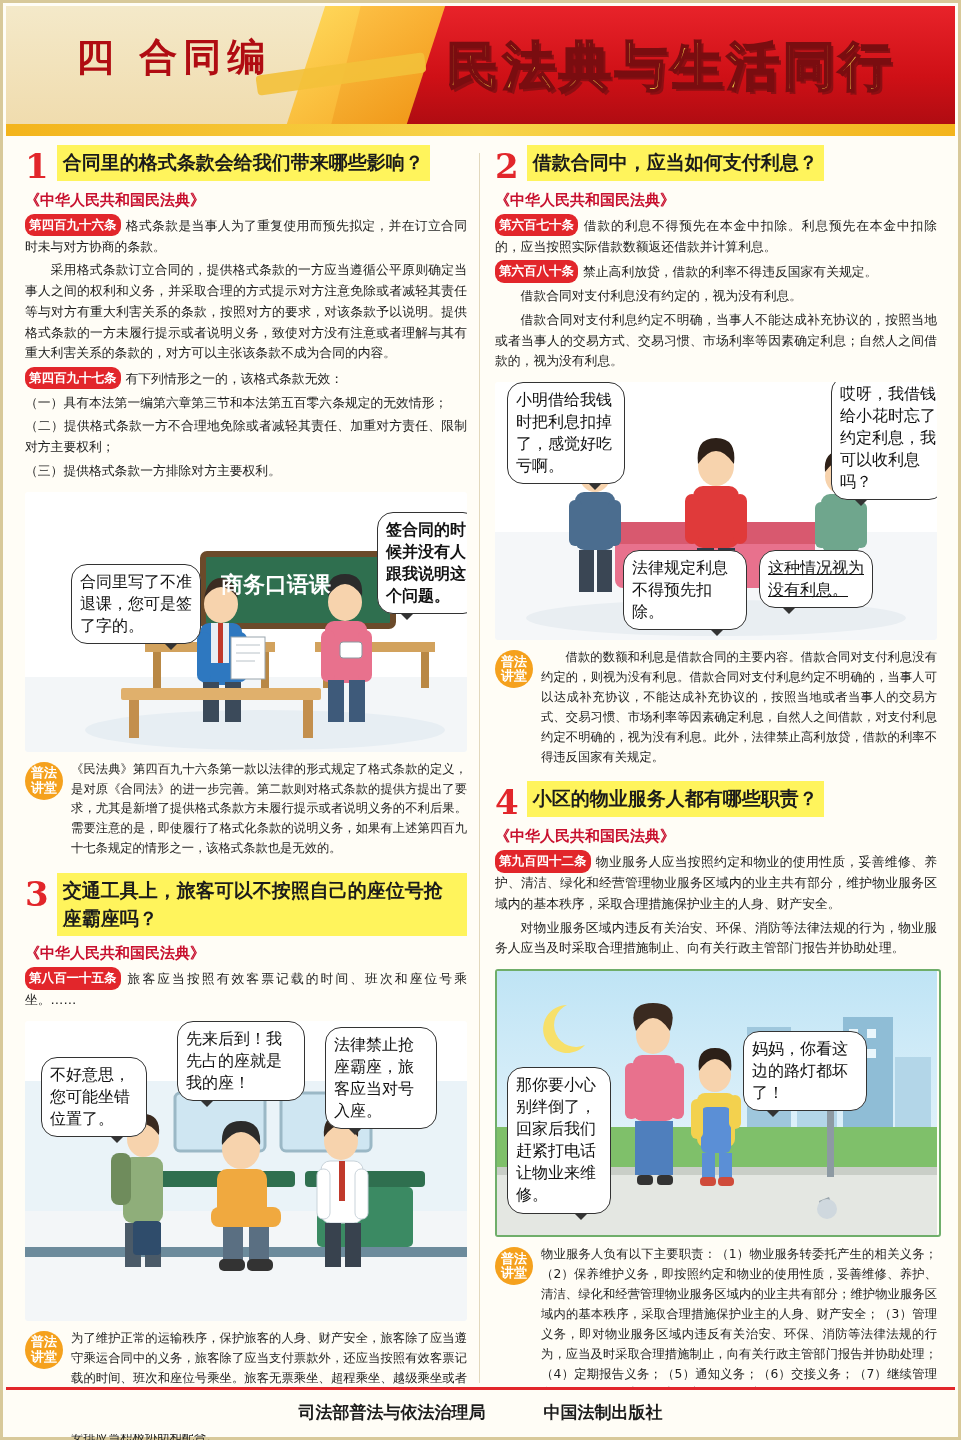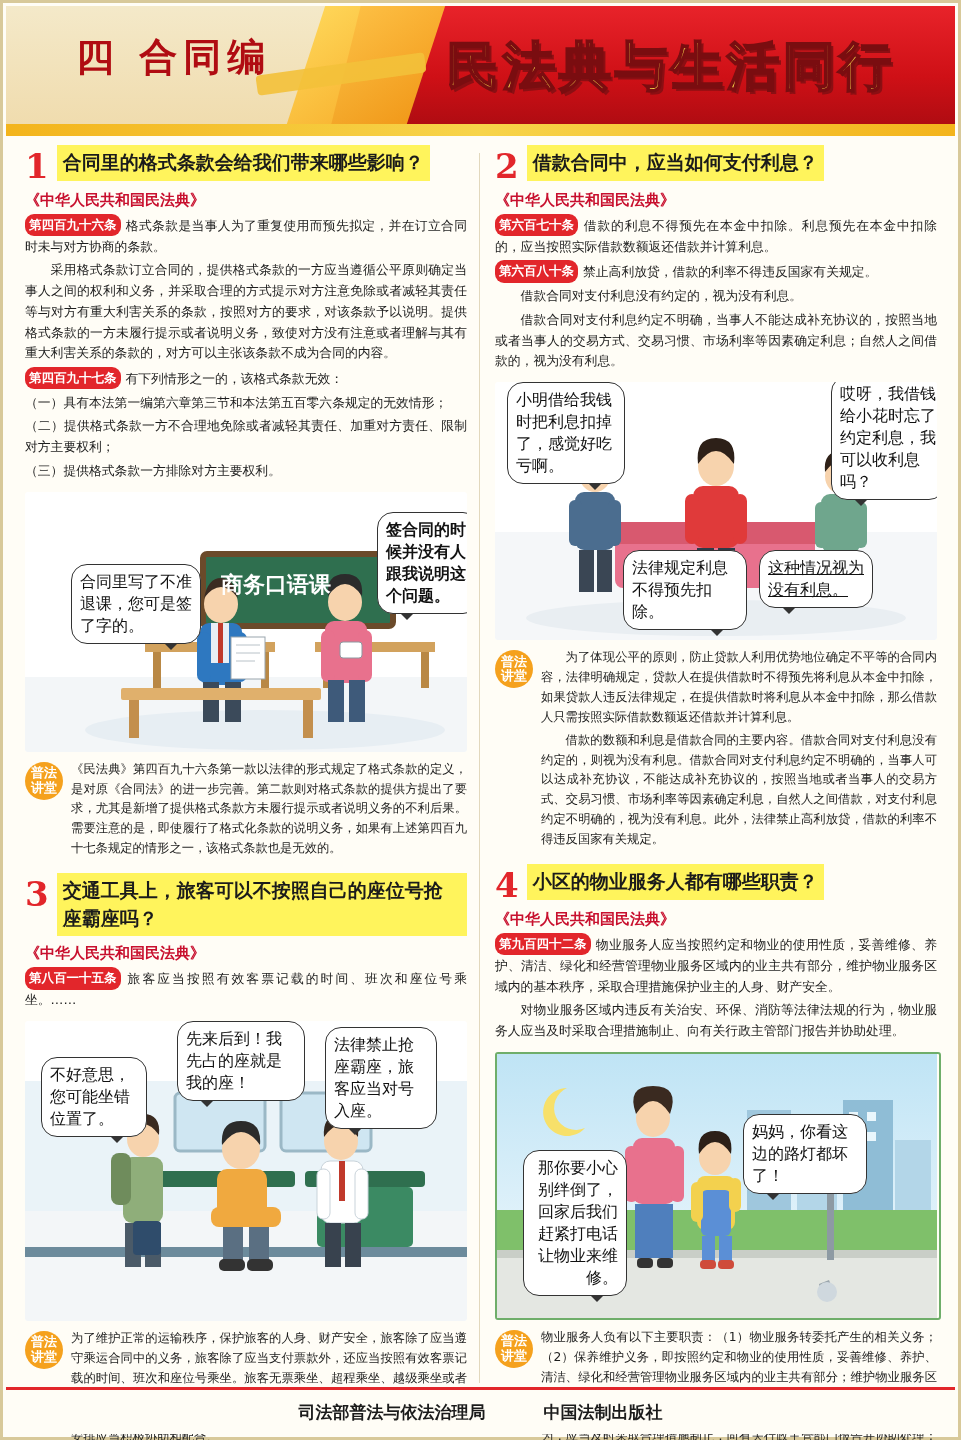--- a/index.html
+++ b/index.html
@@ -360,21 +360,20 @@
           </g>
         </svg>
         <div class="bubble bub-dr" style="left:12px;top:0px;width:100px;">小明借给我钱时把利息扣掉了，感觉好吃亏啊。</div>
         <div class="bubble bub-dl" style="left:336px;top:-6px;width:96px;">哎呀，我借钱给小花时忘了约定利息，我可以收利息吗？</div>
         <div class="bubble bub-dr" style="left:100px;top:168px;width:106px;margin-left:28px;">法律规定利息不得预先扣除。</div>
         <div class="bubble bub-dl" style="left:264px;top:168px;width:96px;text-decoration:underline;">这种情况视为没有利息。</div>
       </div>
 
       <div class="note">
         <div class="note-badge">普法<br>讲堂</div>
-        <div class="para indent">为了体现公平的原则，防止贷款人利用优势地位确定不平等的合同内容，法律明确规定，贷款人在提供借款时不得预先将利息从本金中扣除，如果贷款人违反法律规定，在提供借款时将利息从本金中扣除，那么借款人只需按照实际借款数额返还借款并计算利息。</div>
         <div class="para indent">借款的数额和利息是借款合同的主要内容。借款合同对支付利息没有约定的，则视为没有利息。借款合同对支付利息约定不明确的，当事人可以达成补充协议，不能达成补充协议的，按照当地或者当事人的交易方式、交易习惯、市场利率等因素确定利息，自然人之间借款，对支付利息约定不明确的，视为没有利息。此外，法律禁止高利放贷，借款的利率不得违反国家有关规定。</div>
       </div>
     </div>
 
     <div style="margin-top:14px;">
       <div class="sec-head">
         <div class="sec-num">4</div>
         <div class="sec-title">小区的物业服务人都有哪些职责？</div>
       </div>
       <div class="law-name">《中华人民共和国民法典》</div>
@@ -437,21 +436,21 @@
             <rect x="200" y="122" width="38" height="54" rx="8" fill="#f3d14e"></rect>
             <rect x="204" y="136" width="30" height="46" rx="6" fill="#5b8fd6"></rect>
             <rect x="194" y="128" width="12" height="40" rx="6" fill="#f3d14e"></rect>
             <rect x="232" y="124" width="12" height="34" rx="6" fill="#f3d14e"></rect>
             <rect x="205" y="182" width="13" height="26" fill="#5b8fd6"></rect>
             <rect x="222" y="182" width="13" height="26" fill="#5b8fd6"></rect>
             <rect x="203" y="206" width="16" height="9" rx="4" fill="#cf4b3a"></rect>
             <rect x="221" y="206" width="16" height="9" rx="4" fill="#cf4b3a"></rect>
           </g>
         </svg>
-        <div class="bubble bub-dr" style="left:26px;top:96px;width:86px;text-align:right;">那你要小心别绊倒了，回家后我们赶紧打电话让物业来维修。</div>
+        <div class="bubble bub-dr" style="left:10px;top:96px;width:86px;">那你要小心别绊倒了，回家后我们赶紧打电话让物业来维修。</div>
         <div class="bubble bub-dl" style="left:246px;top:60px;width:106px;">妈妈，你看这边的路灯都坏了！</div>
       </div>
 
       <div class="note">
         <div class="note-badge">普法<br>讲堂</div>
         <div class="para">物业服务人负有以下主要职责：（1）物业服务转委托产生的相关义务；（2）保养维护义务，即按照约定和物业的使用性质，妥善维修、养护、清洁、绿化和经营管理物业服务区域内的业主共有部分；维护物业服务区域内的基本秩序，采取合理措施保护业主的人身、财产安全；（3）管理义务，即对物业服务区域内违反有关治安、环保、消防等法律法规的行为，应当及时采取合理措施制止，向有关行政主管部门报告并协助处理；（4）定期报告义务；（5）通知义务；（6）交接义务；（7）继续管理义务等，与此相应，业主也应当按照约定向物业服务人支付物业费。</div>
       </div>
     </div>
 
   </div>

